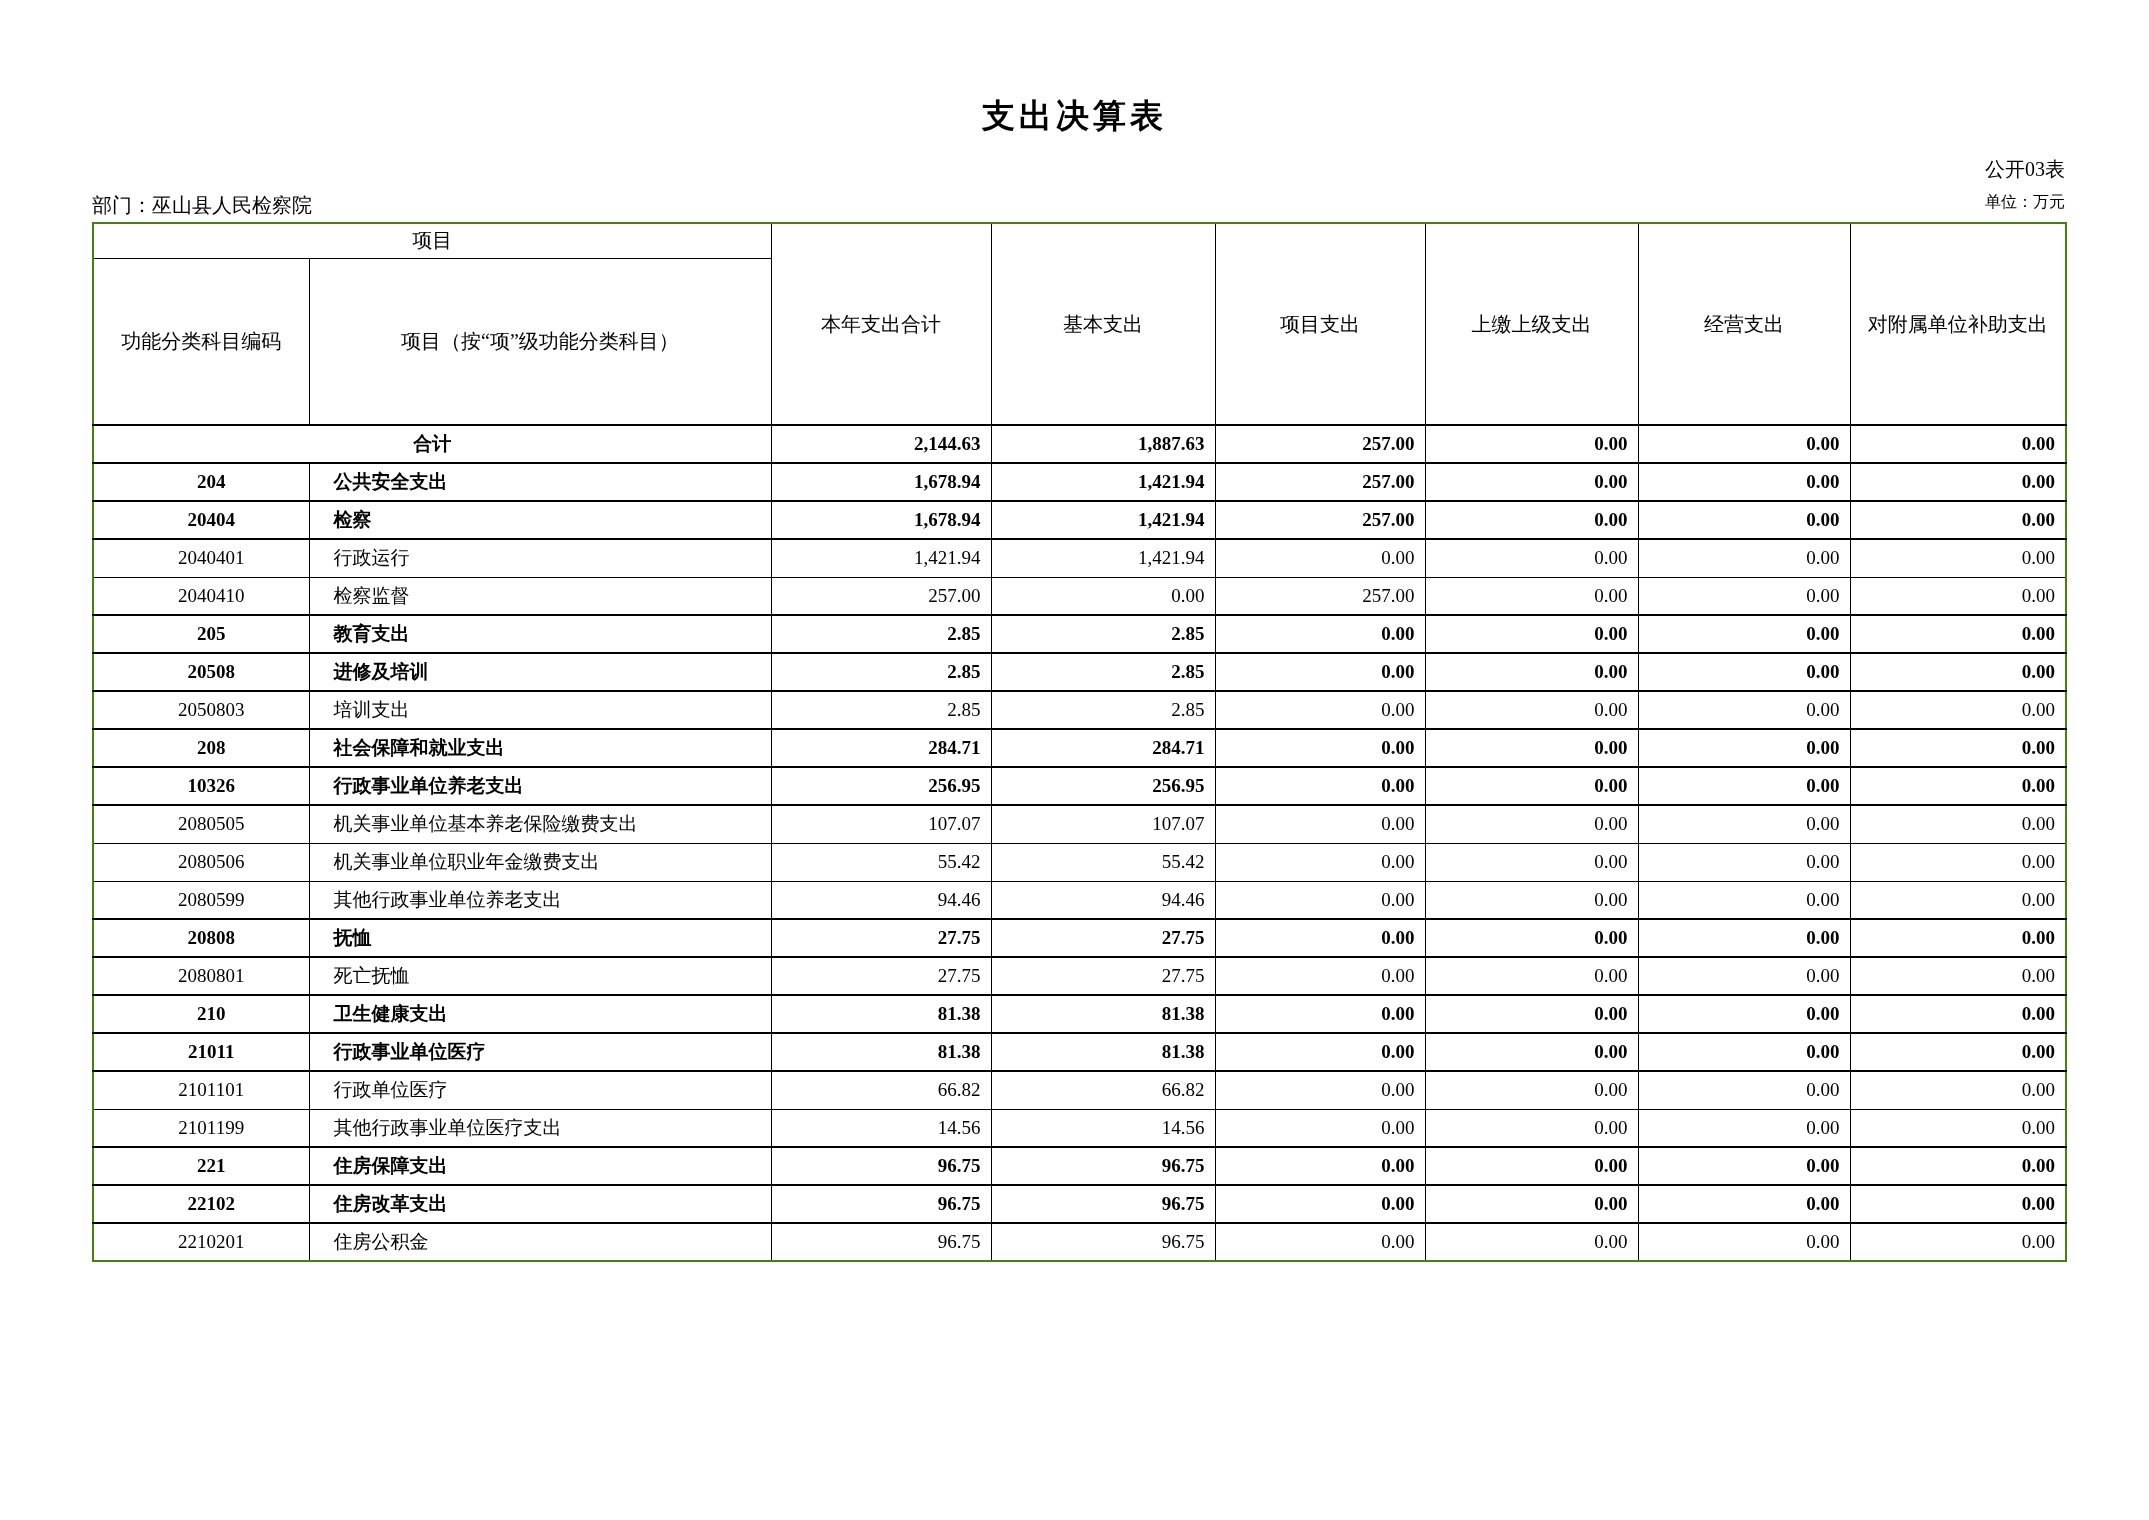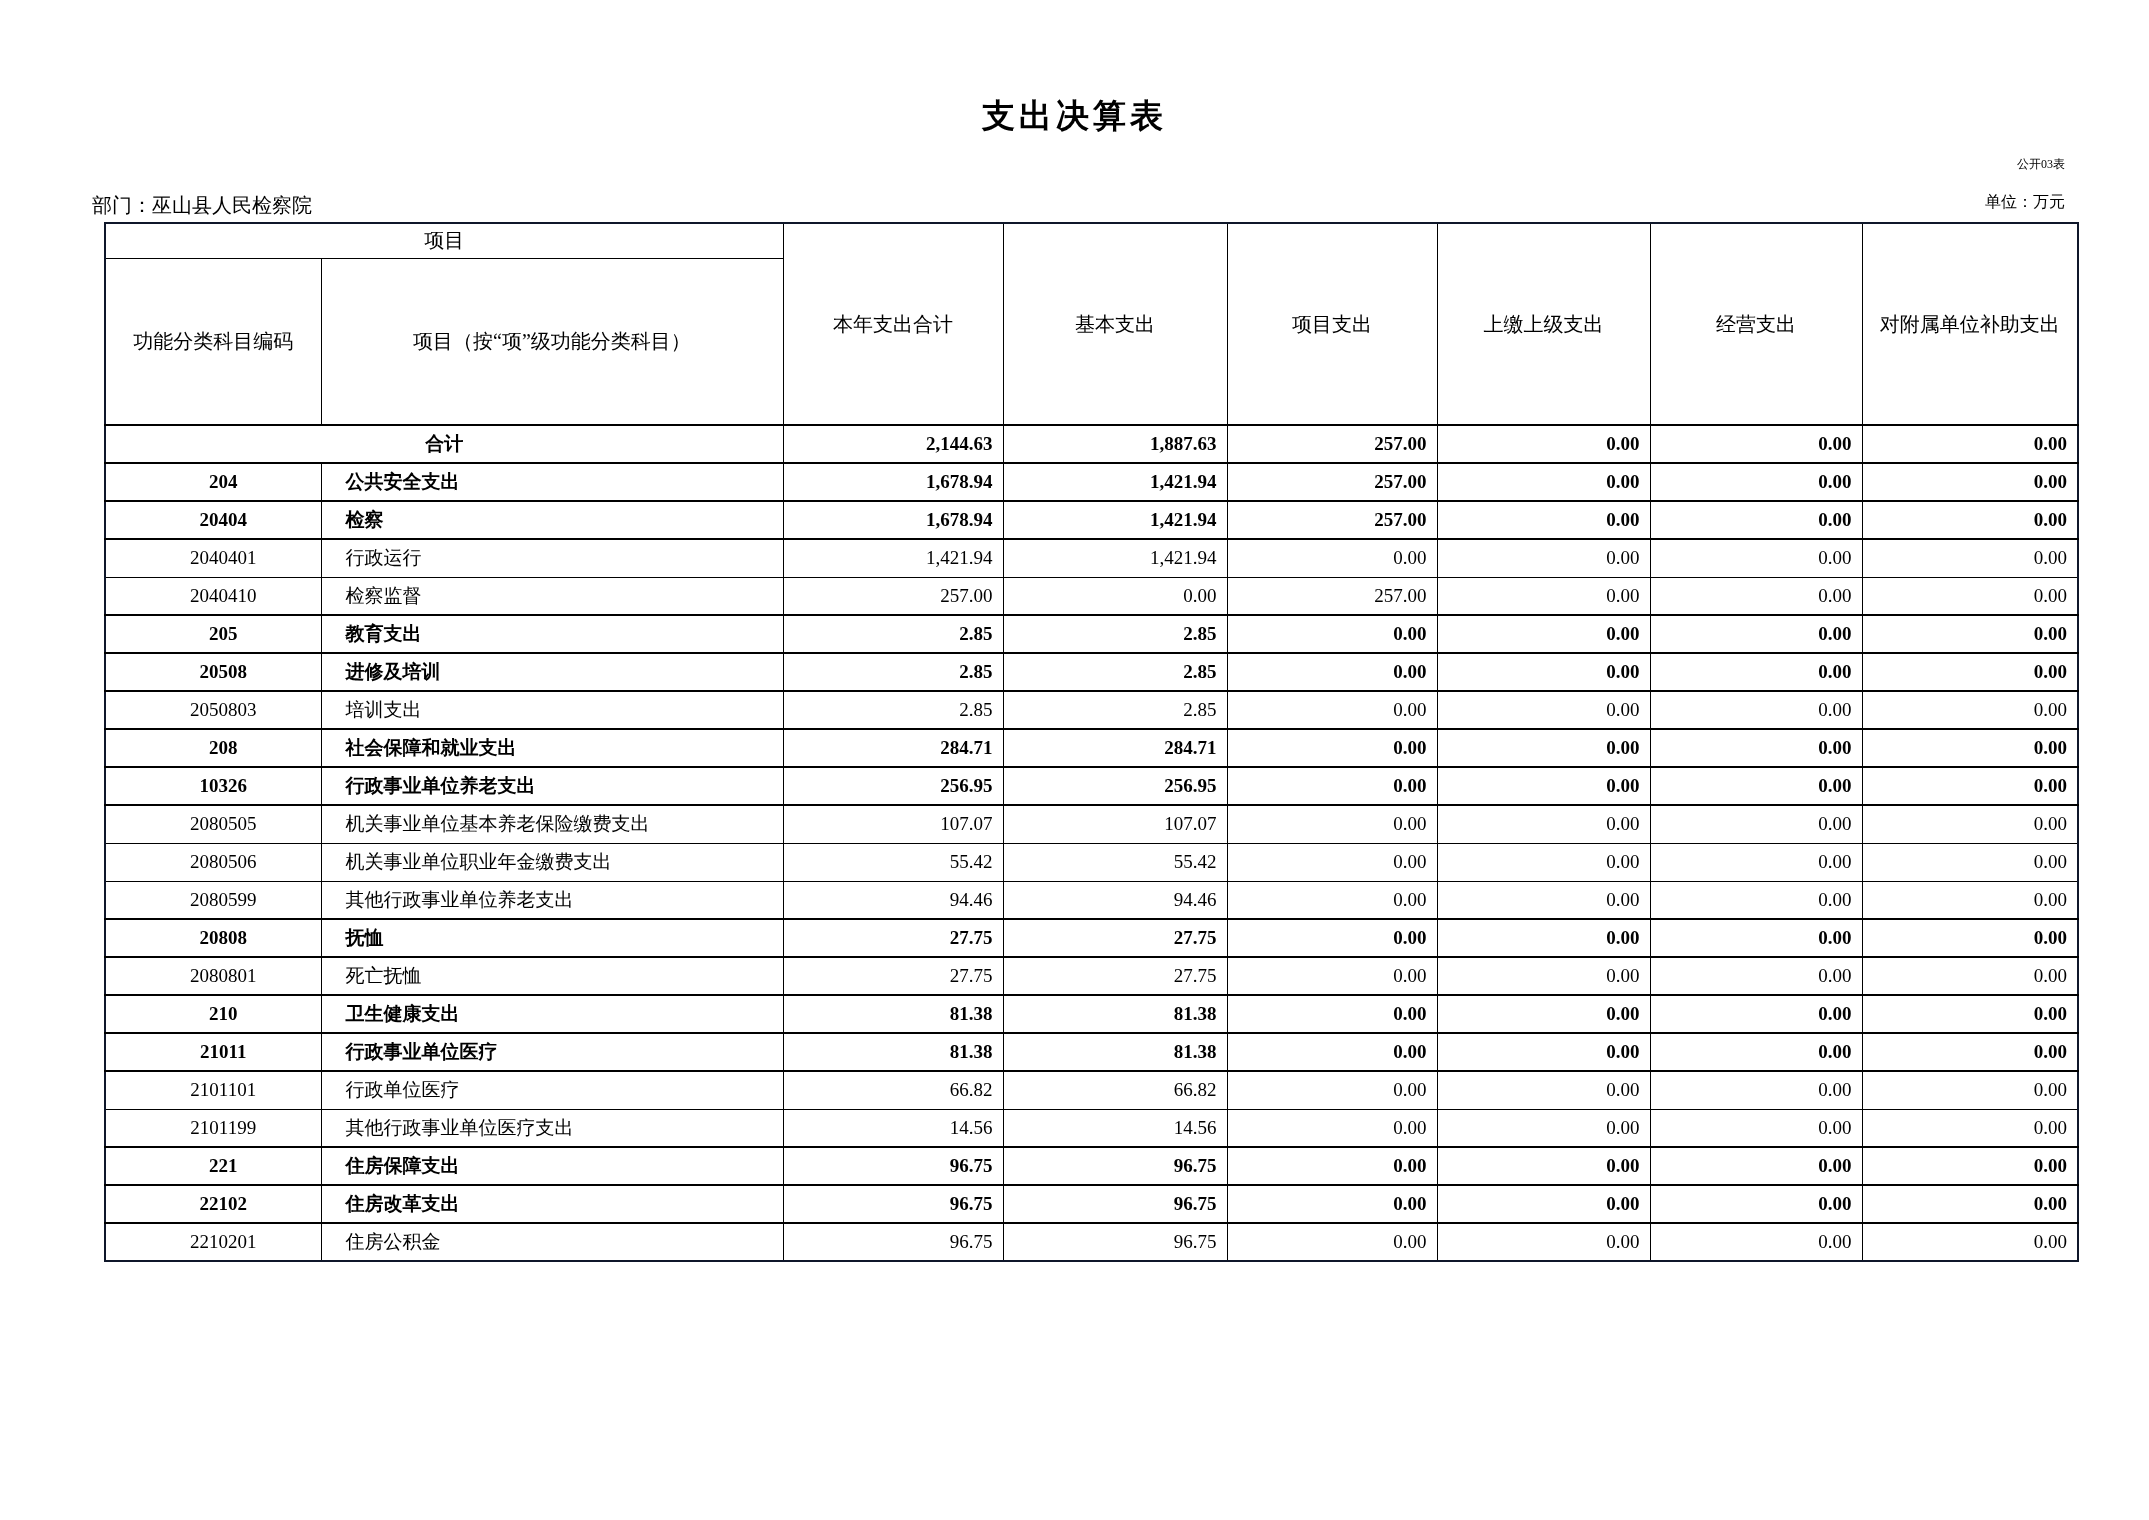--- a/index.html
+++ b/index.html
@@ -17,40 +17,39 @@
     top:94px; left:0;
     width:100%;
     text-align:center;
     font-size:33px;
     font-weight:bold;
     letter-spacing:4px;
   }
   .table-code {
     position:absolute;
     top:156px; right:84px;
-    font-size:12px;
+    font-size:20px;
   }
   .dept {
     position:absolute;
     top:192px; left:92px;
     font-size:20px;
   }
   .unit {
     position:absolute;
     top:192px; right:84px;
     font-size:16px;
   }
   table.report {
     position:absolute;
     top:222px; left:92px;
     width:1973px;
     border-collapse:collapse;
     table-layout:fixed;
-    border:2px solid #0f172a;
-    margin-left:12px;
+    border:2px solid #4d7c0f;
   }
   table.report th, table.report td {
     border:1px solid #000;
     overflow:hidden;
     white-space:nowrap;
   }
   table.report th {
     font-weight:normal;
     font-size:20px;
     text-align:center;

